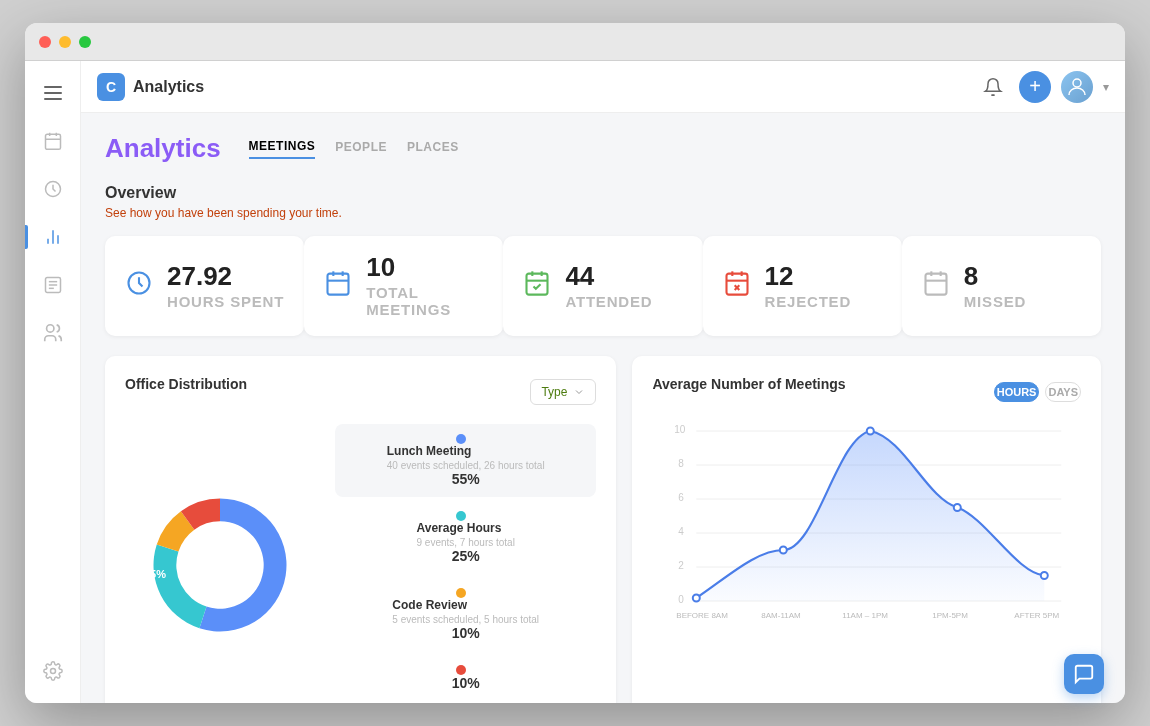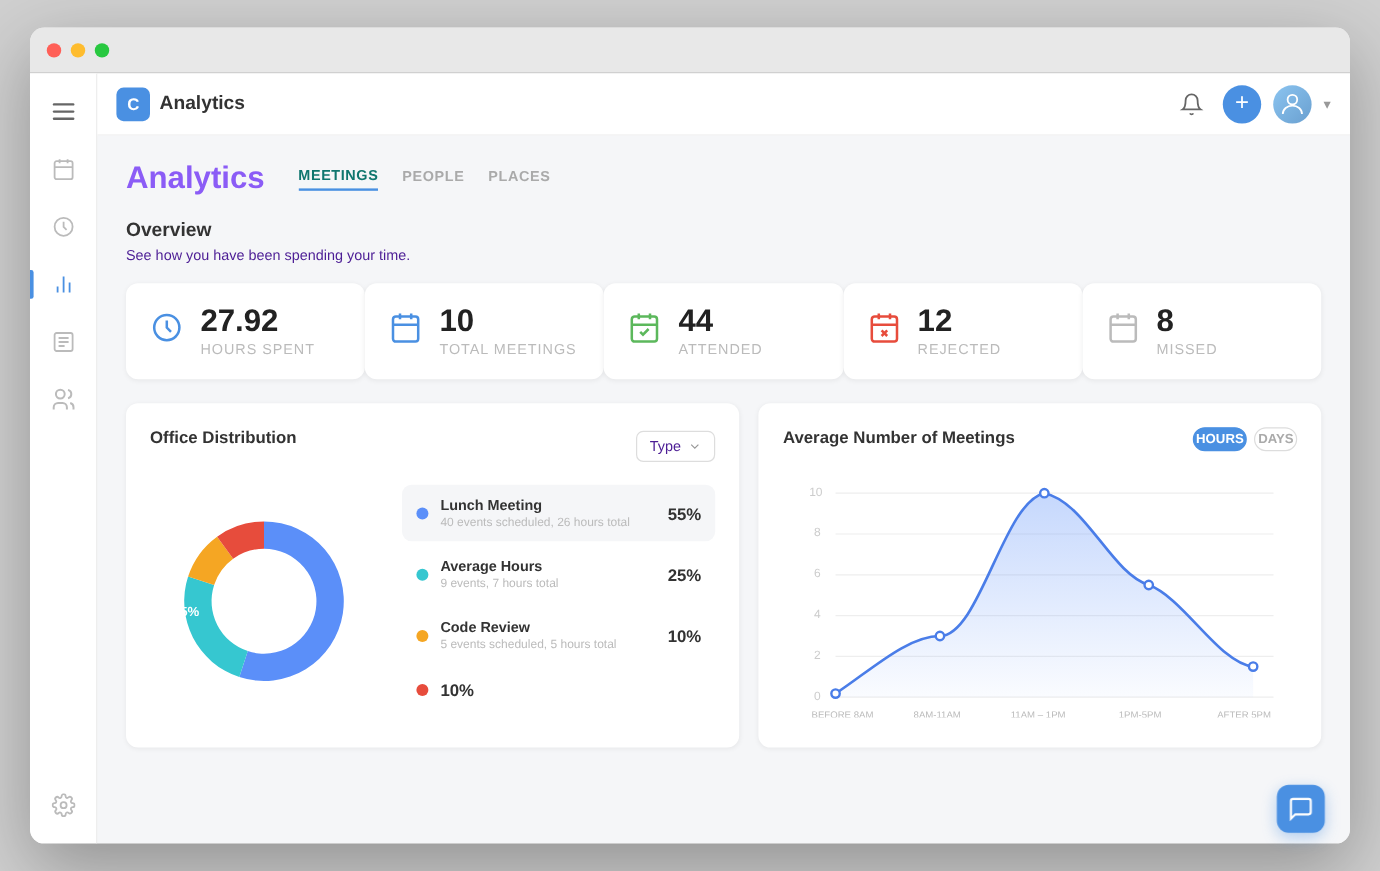--- a/index.html
+++ b/index.html
@@ -159,21 +159,21 @@
     .tab {
       font-size: 12px;
       font-weight: 600;
       color: #aaa;
       letter-spacing: 0.5px;
       cursor: pointer;
       padding-bottom: 4px;
       text-transform: uppercase;
     }
     .tab.active {
-      color: #0f766e;
+      color: #000000;
       border-bottom: 2px solid #4a90e2;
     }
     .time-filters {
       display: flex;
       align-items: center;
       gap: 6px;
     }
     .time-btn {
       padding: 5px 12px;
       border-radius: 16px;
@@ -192,21 +192,21 @@
     }
     
     .section-title {
       font-size: 16px;
       font-weight: 700;
       color: #333;
       margin-bottom: 4px;
     }
     .section-sub {
       font-size: 12px;
-      color: #4c1d95;
+      color: #c2410c;
       margin-bottom: 16px;
     }
     
     .stat-cards {
       display: flex;
       margin-bottom: 20px;
     }
     .stat-card {
       background: #fff;
       border-radius: 10px;
@@ -221,22 +221,22 @@
       font-size: 26px;
     }
     .stat-info {}
     .stat-value {
       font-size: 26px;
       font-weight: 700;
       color: #222;
       line-height: 1;
     }
     .stat-label {
-      font-size: 12px;
-      font-weight: 400;
+      font-size: 15px;
+      font-weight: 700;
       color: #bbb;
       letter-spacing: 0.8px;
       text-transform: uppercase;
       margin-top: 4px;
     }
     
     .charts-row {
       display: flex;
       gap: 16px;
     }
@@ -273,20 +273,21 @@
     
     .legend {
       flex: 1;
     }
     .legend-item {
       display: flex;
       align-items: center;
       padding: 10px 12px;
       border-radius: 8px;
       margin-bottom: 4px;
+      flex-direction: column;
     }
     .legend-item.highlighted {
       background: #f5f6f8;
     }
     .legend-dot {
       width: 10px; height: 10px;
       border-radius: 50%;
       margin-right: 10px;
       flex-shrink: 0;
     }
@@ -316,27 +317,27 @@
       margin-bottom: 16px;
     }
     .type-select {
       display: flex;
       align-items: center;
       gap: 6px;
       border: 1px solid #ddd;
       border-radius: 6px;
       padding: 5px 10px;
       font-size: 12px;
-      color: #4c1d95;
+      color: #4d7c0f;
       cursor: pointer;
     }
     
     .meetings-header {
       display: flex;
-      align-items: flex-start;
+      align-items: center;
       justify-content: space-between;
       margin-bottom: 10px;
     }
     .toggle-group {
       display: flex;
       gap: 6px;
     }
     .toggle-btn {
       padding: 3px 2px;
       border-radius: 12px;

